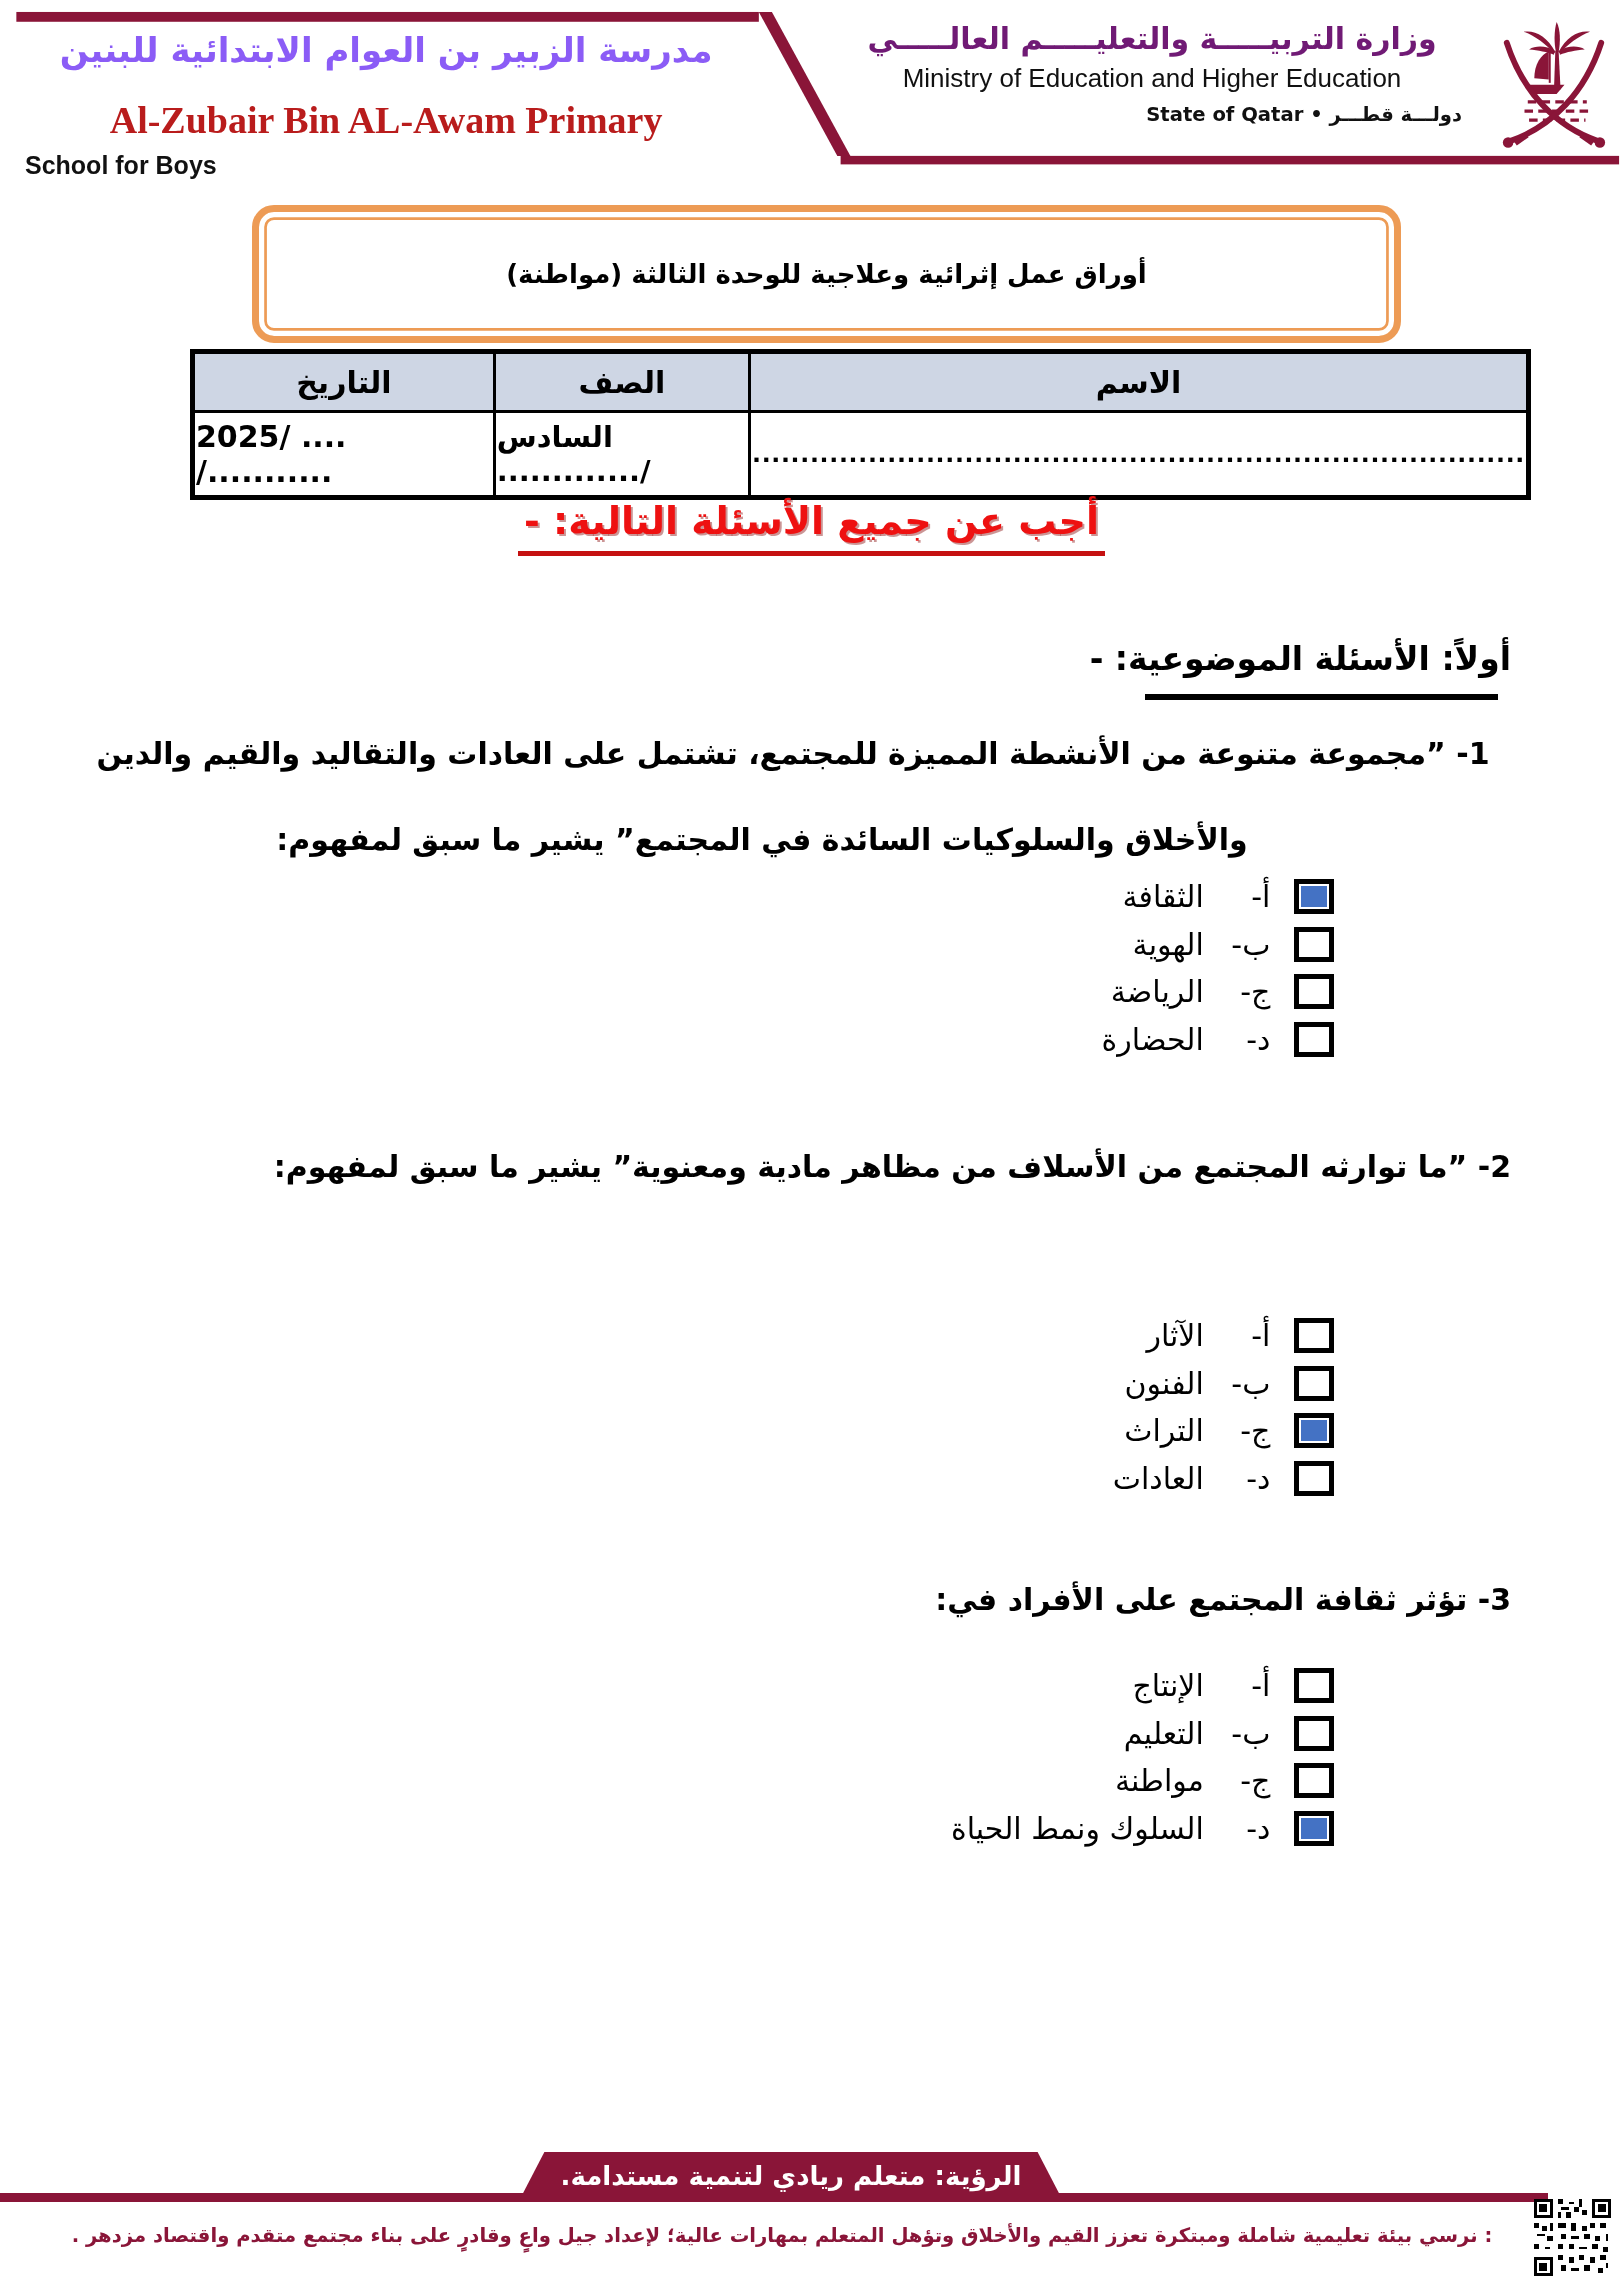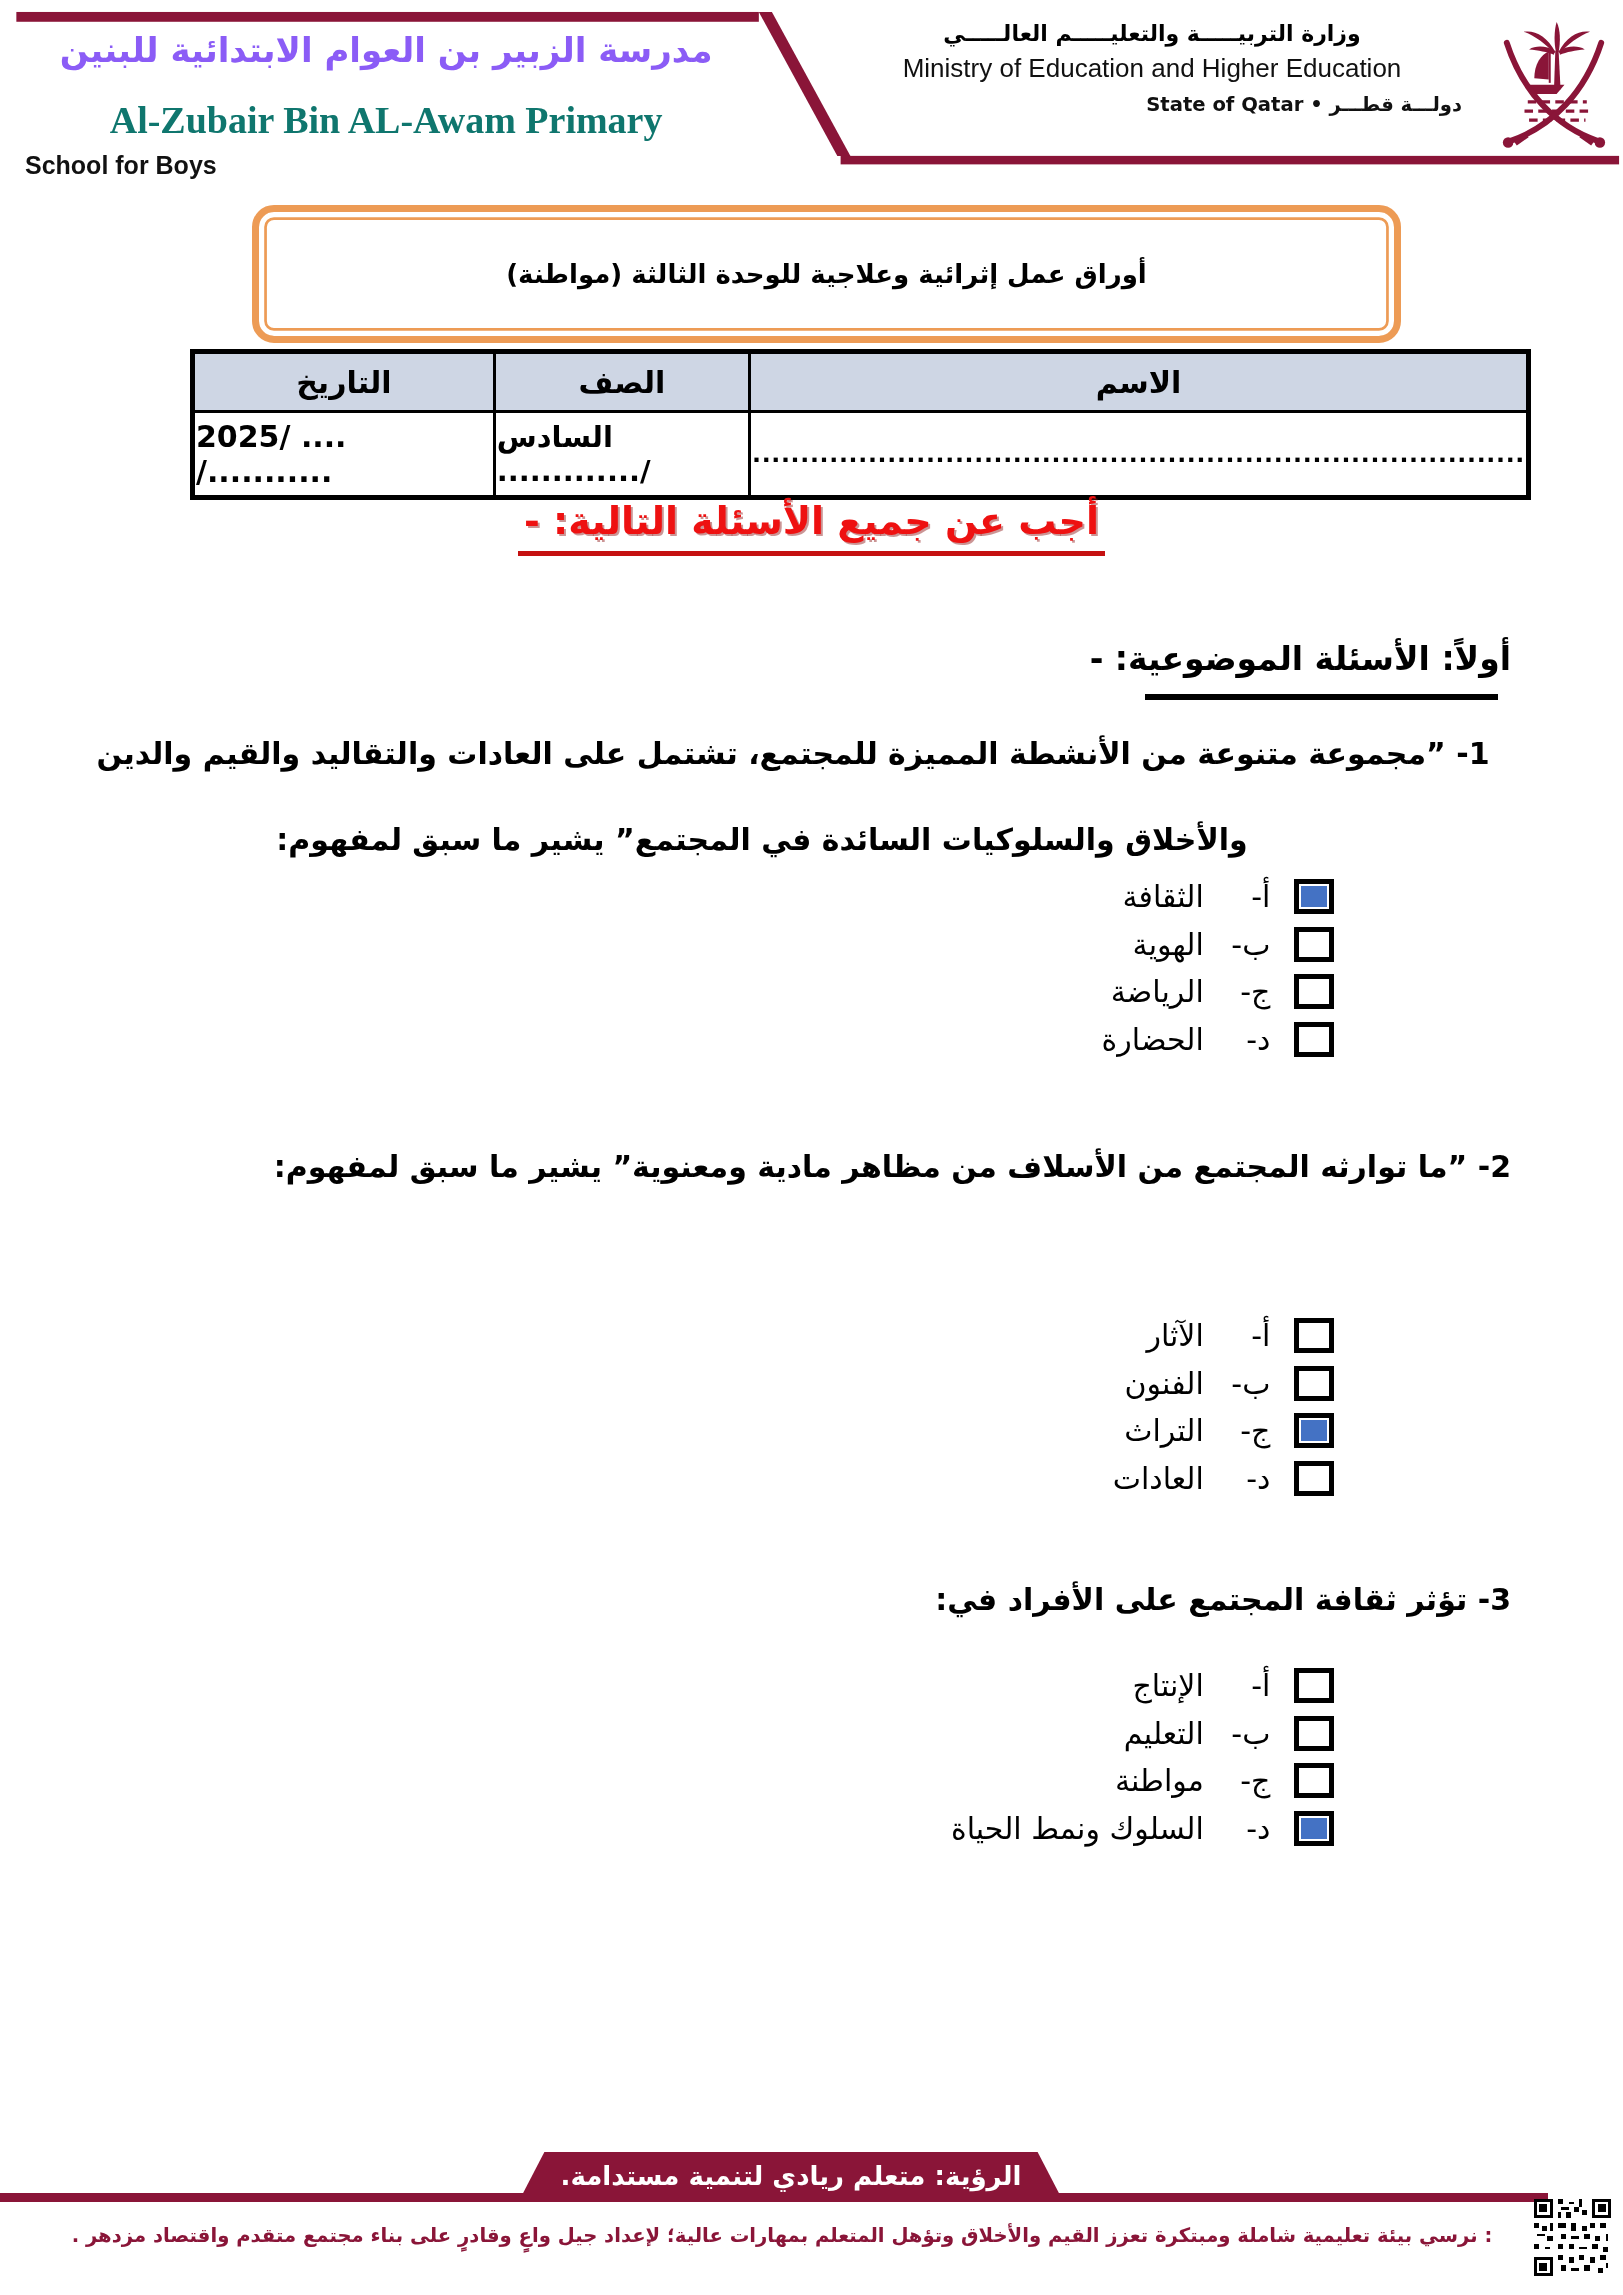--- a/index.html
+++ b/index.html
@@ -4,25 +4,25 @@
 <style>
   html,body{margin:0;padding:0;background:#fff;}
   #page{position:relative;width:1623px;height:2295px;background:#fff;overflow:hidden;
         font-family:"DejaVu Sans",sans-serif;direction:rtl;}
   .abs{position:absolute;}
 
   
   #hdr-shapes{position:absolute;left:0;top:0;width:1623px;height:177px;}
   #school-ar{left:19.6px;top:30px;width:733px;text-align:center;font-size:34px;font-weight:bold;color:#8b5cf6;white-space:nowrap;}
   #school-en{left:19.6px;top:98px;width:733px;text-align:center;font-size:38px;font-weight:bold;
-             font-family:"Liberation Serif","DejaVu Serif",serif;color:#0f766e;direction:ltr;white-space:nowrap;}
+             font-family:"Liberation Serif","DejaVu Serif",serif;color:#b91c1c;direction:ltr;white-space:nowrap;}
   #school-boys{left:25px;top:151px;font-size:25px;font-weight:bold;font-family:"Liberation Sans",sans-serif;
                color:#111;direction:ltr;}
   #ministry-block{left:838px;top:21px;width:628px;text-align:center;}
-  #ministry-ar{font-size:22px;font-weight:bold;color:#000000;white-space:nowrap;}
+  #ministry-ar{font-size:30px;font-weight:bold;color:#701a75;white-space:nowrap;}
   #ministry-en{font-size:26px;color:#111;margin-top:6.5px;direction:ltr;font-family:"Liberation Sans",sans-serif;white-space:nowrap;}
   #state-line{font-size:19.6px;font-weight:bold;color:#111;margin-top:9.2px;direction:ltr;text-align:right;padding-right:3.9px;}
   #emblem{left:1495px;top:13px;width:118px;height:143px;}
 
   
   #title-box{left:252px;top:205px;width:1135px;height:124px;border:7.2px solid #ED9B55;border-radius:22px;
              box-shadow:inset 0 0 0 5.2px #fff,inset 0 0 0 7.9px #ED9B55;
              display:flex;align-items:center;justify-content:center;}
   #title-box .t{font-size:26px;font-weight:bold;color:#000;}
 

